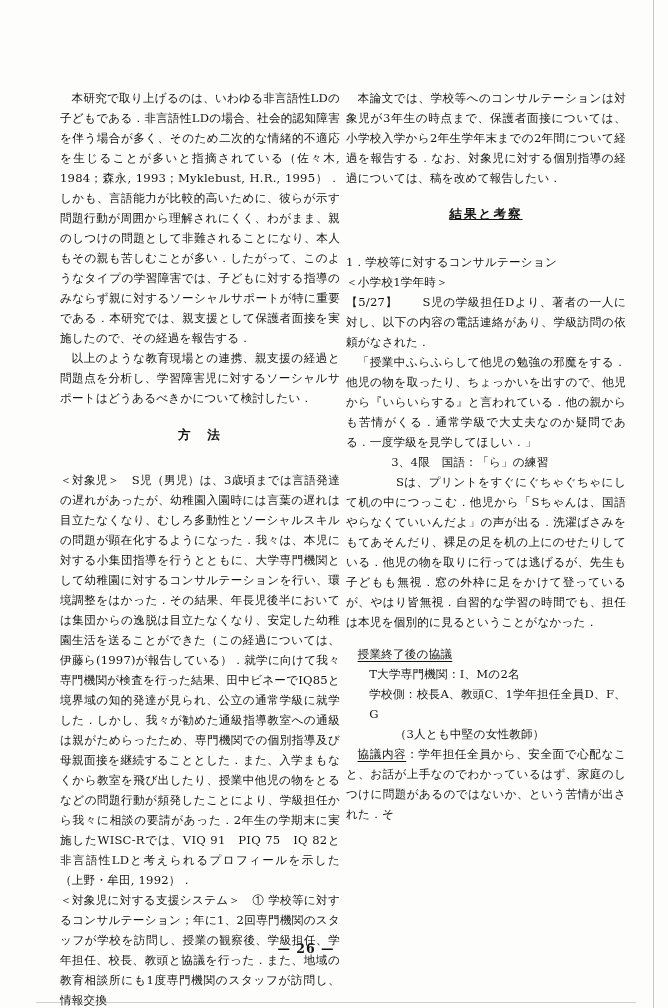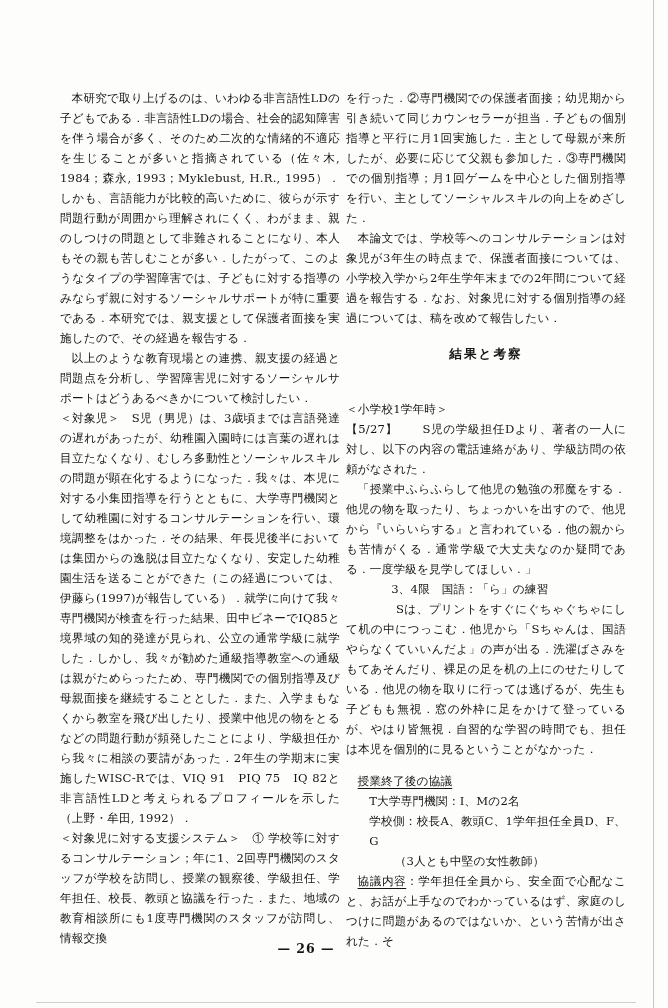--- a/index.html
+++ b/index.html
@@ -24,21 +24,21 @@
   .col-right { left:346px; }
   p { margin:0; }
   .indent { text-indent:1em; }
   h2.h {
     font-size:12.6px;
     font-weight:bold;
     text-align:center;
     letter-spacing:2px;
     margin:17px 0 25px 0;
   }
-  h2.h-results { margin:16px 0 35px 0; }
+  h2.h-results { margin:16px 0 28px 0;text-decoration:underline; }
   .quote { text-indent:1em; }
   .entry531 { margin-top:26px; }
   .u { text-decoration:underline; text-underline-offset:3px; }
   .sub531 { margin-left:3.9em; }
   .obs531 { text-indent:4.3em; }
   .meeting-h { margin-top:12px; margin-left:1em; }
   .m-indent2 { margin-left:2em; }
   .m-indent4 { margin-left:4.2em; }
   .mc { text-indent:1em; }
   .footer {
@@ -59,28 +59,29 @@
   }
 </style>
 </head>
 <body>
 
 <div class="page">
 
   <div class="col col-left">
     <p class="indent">本研究で取り上げるのは、いわゆる非言語性LDの子どもである．非言語性LDの場合、社会的認知障害を伴う場合が多く、そのため二次的な情緒的不適応を生じることが多いと指摘されている（佐々木, 1984；森永, 1993；Myklebust, H.R., 1995）．しかも、言語能力が比較的高いために、彼らが示す問題行動が周囲から理解されにくく、わがまま、親のしつけの問題として非難されることになり、本人もその親も苦しむことが多い．したがって、このようなタイプの学習障害では、子どもに対する指導のみならず親に対するソーシャルサポートが特に重要である．本研究では、親支援として保護者面接を実施したので、その経過を報告する．</p>
     <p class="indent">以上のような教育現場との連携、親支援の経過と問題点を分析し、学習障害児に対するソーシャルサポートはどうあるべきかについて検討したい．</p>
+    <h2 class="h">方　法</h2>
     <p>＜対象児＞　S児（男児）は、3歳頃までは言語発達の遅れがあったが、幼稚園入園時には言葉の遅れは目立たなくなり、むしろ多動性とソーシャルスキルの問題が顕在化するようになった．我々は、本児に対する小集団指導を行うとともに、大学専門機関として幼稚園に対するコンサルテーションを行い、環境調整をはかった．その結果、年長児後半においては集団からの逸脱は目立たなくなり、安定した幼稚園生活を送ることができた（この経過については、伊藤ら(1997)が報告している）．就学に向けて我々専門機関が検査を行った結果、田中ビネーでIQ85と境界域の知的発達が見られ、公立の通常学級に就学した．しかし、我々が勧めた通級指導教室への通級は親がためらったため、専門機関での個別指導及び母親面接を継続することとした．また、入学まもなくから教室を飛び出したり、授業中他児の物をとるなどの問題行動が頻発したことにより、学級担任から我々に相談の要請があった．2年生の学期末に実施したWISC-Rでは、VIQ 91　PIQ 75　IQ 82と非言語性LDと考えられるプロフィールを示した（上野・牟田, 1992）．</p>
     <p>＜対象児に対する支援システム＞　① 学校等に対するコンサルテーション；年に1、2回専門機関のスタッフが学校を訪問し、授業の観察後、学級担任、学年担任、校長、教頭と協議を行った．また、地域の教育相談所にも1度専門機関のスタッフが訪問し、情報交換</p>
   </div>
 
   <div class="col col-right">
-    <p>を行った．②専門機関での保護者面接；幼児期から引き続いて同じカウンセラーが担当．子どもの個別指導と平行に月1回実施した．主として母親が来所したが、必要に応じて父親も参加した．③専門機関での個別指導；月1回ゲームを中心とした個別指導を行い、主としてソーシャルスキルの向上をめざした．</p>
     <p class="indent">本論文では、学校等へのコンサルテーションは対象児が3年生の時点まで、保護者面接については、小学校入学から2年生学年末までの2年間について経過を報告する．なお、対象児に対する個別指導の経過については、稿を改めて報告したい．</p>
     <h2 class="h h-results">結果と考察</h2>
+    <p>1．学校等に対するコンサルテーション</p>
     <p>＜小学校1学年時＞</p>
     <p>【5/27】　　S児の学級担任Dより、著者の一人に対し、以下の内容の電話連絡があり、学級訪問の依頼がなされた．</p>
     <p class="quote">「授業中ふらふらして他児の勉強の邪魔をする．他児の物を取ったり、ちょっかいを出すので、他児から『いらいらする』と言われている．他の親からも苦情がくる．通常学級で大丈夫なのか疑問である．一度学級を見学してほしい．」</p>
     <p class="sub531">3、4限　国語：「ら」の練習</p>
     <p class="obs531">Sは、プリントをすぐにぐちゃぐちゃにして机の中につっこむ．他児から「Sちゃんは、国語やらなくていいんだよ」の声が出る．洗濯ばさみをもてあそんだり、裸足の足を机の上にのせたりしている．他児の物を取りに行っては逃げるが、先生も子どもも無視．窓の外枠に足をかけて登っているが、やはり皆無視．自習的な学習の時間でも、担任は本児を個別的に見るということがなかった．</p>
     <p class="meeting-h"><span class="u">授業終了後の協議</span></p>
     <p class="m-indent2">T大学専門機関：I、Mの2名</p>
     <p class="m-indent2">学校側：校長A、教頭C、1学年担任全員D、F、G</p>
     <p class="m-indent4">（3人とも中堅の女性教師）</p>
     <p class="mc"><span class="u">協議内容</span><span>：学年担任全員から、安全面で心配なこと、お話が上手なのでわかっているはず、家庭のしつけに問題があるのではないか、という苦情が出された．そ</span></p>

